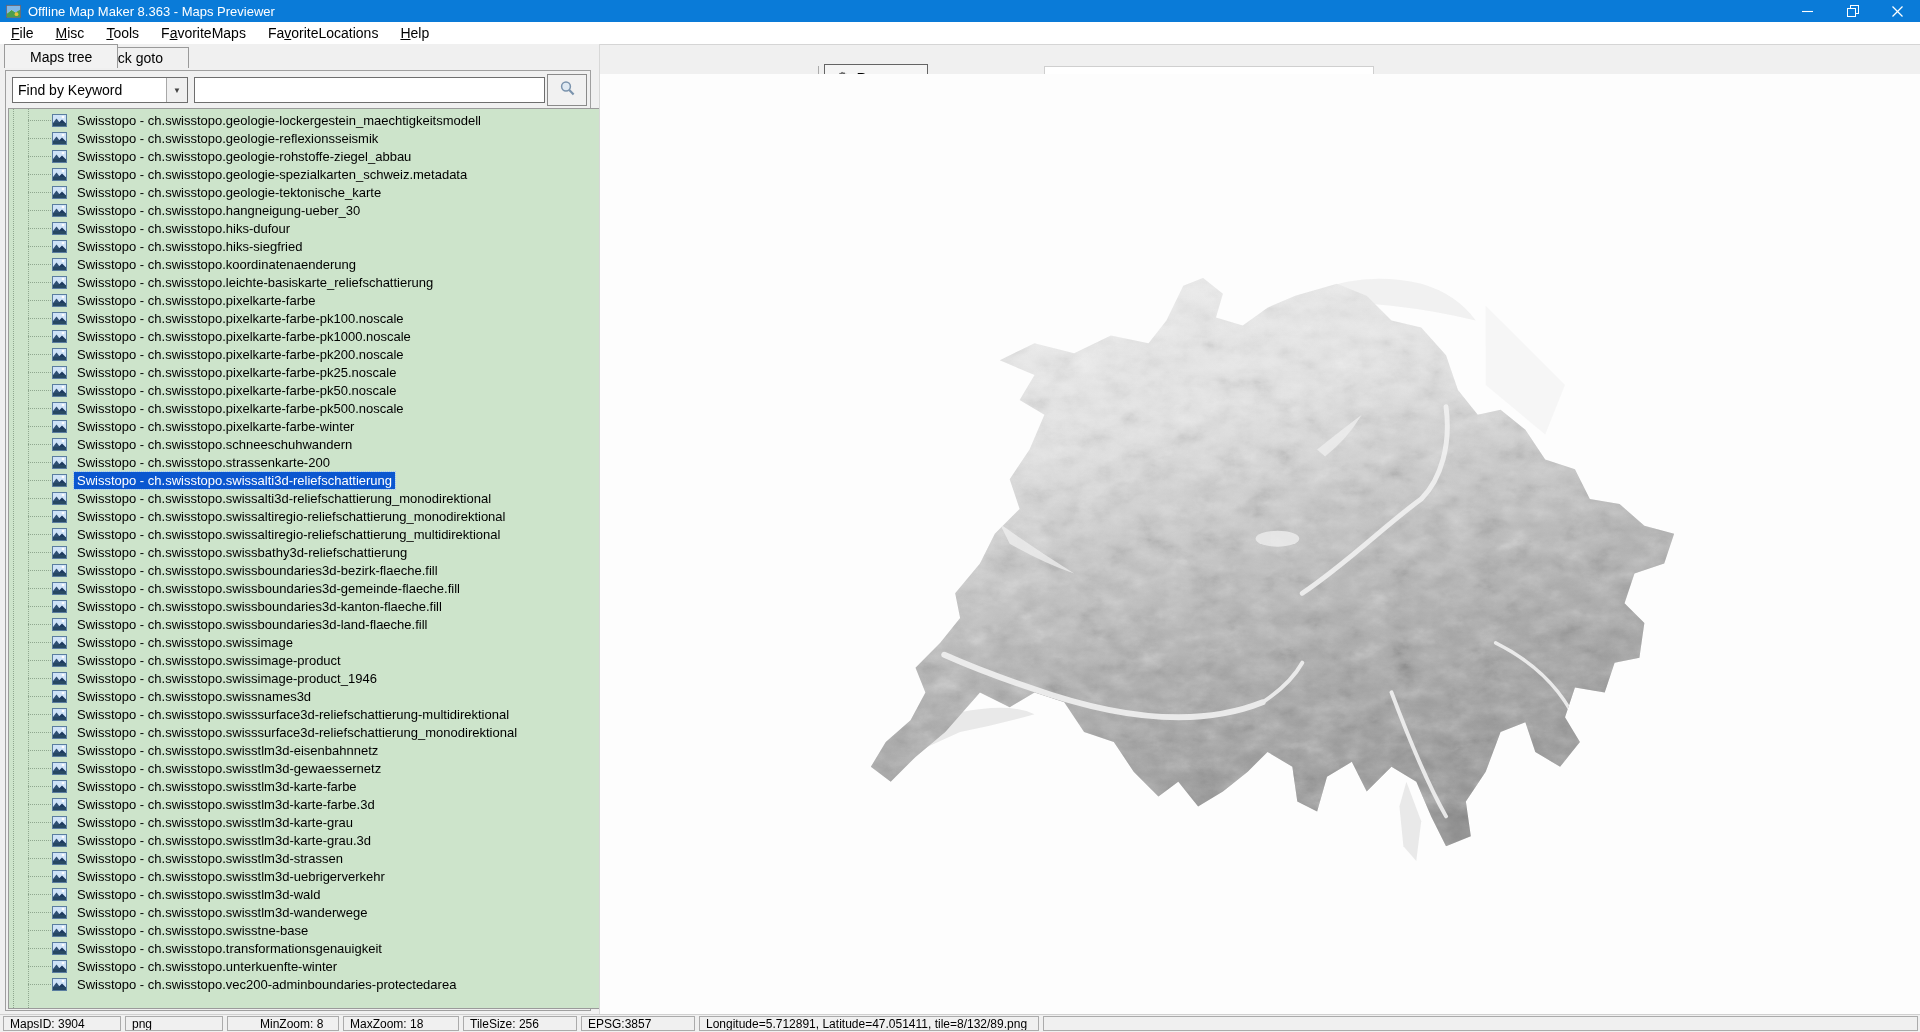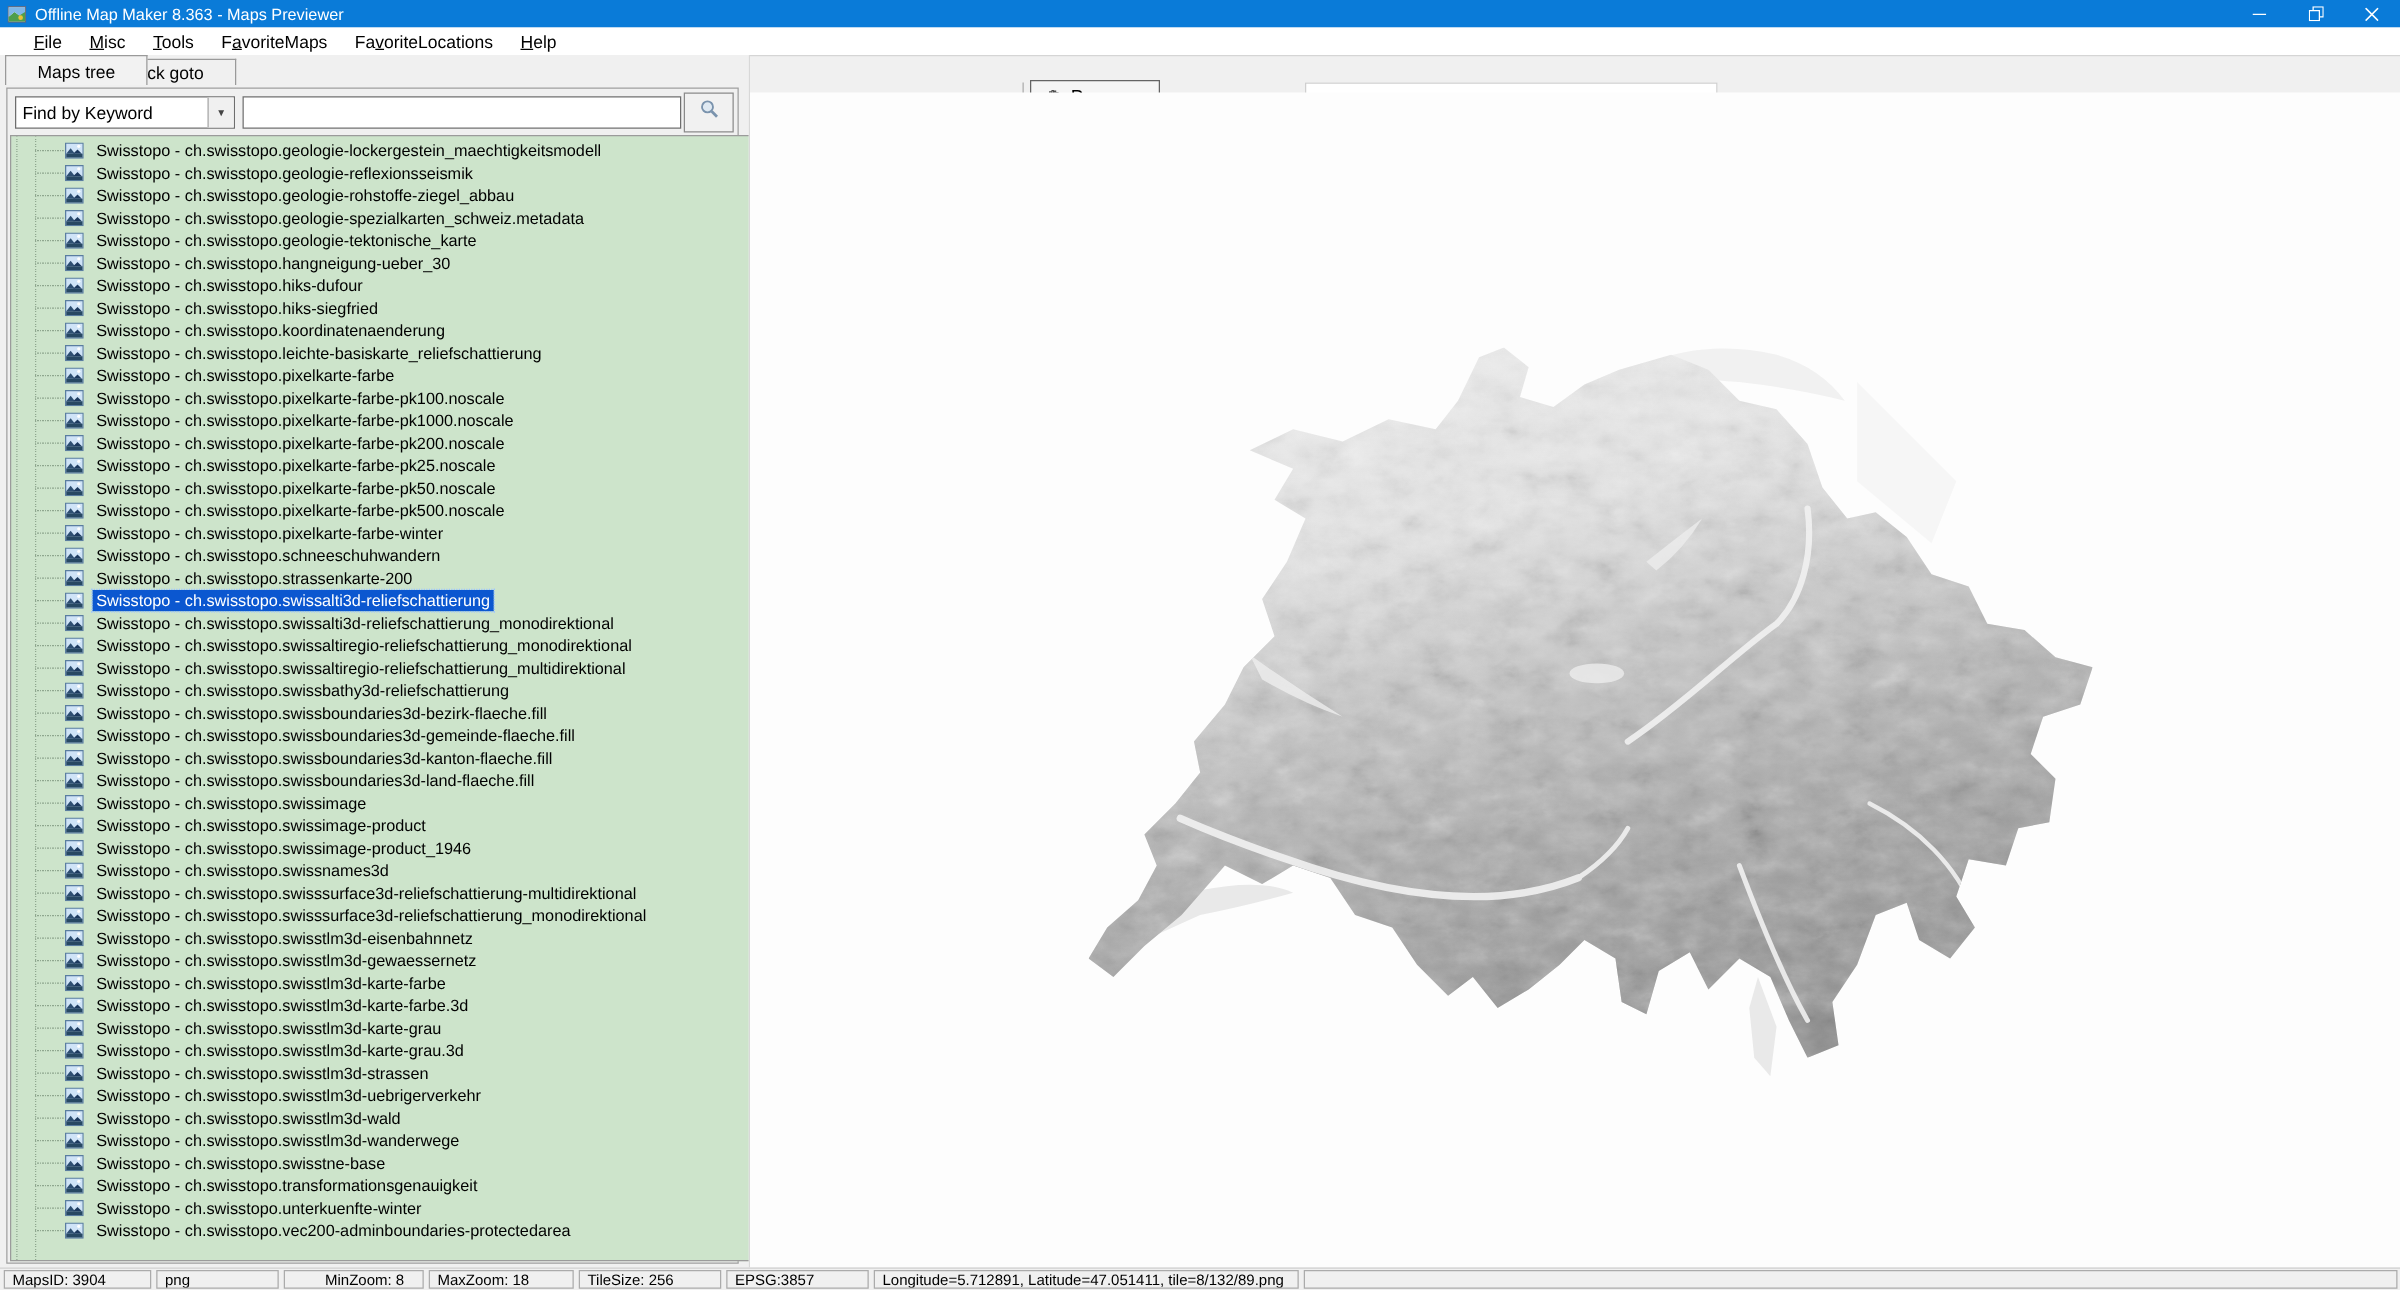--- a/index.html
+++ b/index.html
@@ -7,21 +7,21 @@
     font-family:"Liberation Sans", sans-serif; background:#f0f0f0; }
 
   
   .titlebar { height:22px; background:#0a7bd8; display:flex; align-items:center; color:#fff; }
   .titlebar .appicon { width:15px; height:15px; margin-left:6px; flex:0 0 auto; }
   .titlebar .ttext { font-size:13px; margin-left:7px; flex:1 1 auto; white-space:nowrap; }
   .winbtn { width:45px; height:22px; display:flex; align-items:center; justify-content:center; flex:0 0 auto; }
   .winbtn svg { display:block; }
 
   
-  .menubar { height:22px; background:#ffffff; display:flex; align-items:center; padding-left:16px; }
+  .menubar { height:22px; background:#ffffff; display:flex; align-items:center; padding-left:0; }
   .mitem { font-size:14px; color:#000; padding:2px 11px; white-space:nowrap; cursor:default; }
   .mkey { text-decoration:underline; }
 
   
   .content { position:absolute; top:44px; left:0; width:1920px; height:970px; display:flex; }
 
   
   .leftpane { position:relative; width:599px; height:100%; background:#f0f0f0; flex:0 0 auto; }
   .tabstrip { position:absolute; top:0; left:0; right:0; height:24px; }
   .tab { position:absolute; bottom:0; height:21px; font-size:14px; padding:2px 25px 0;

